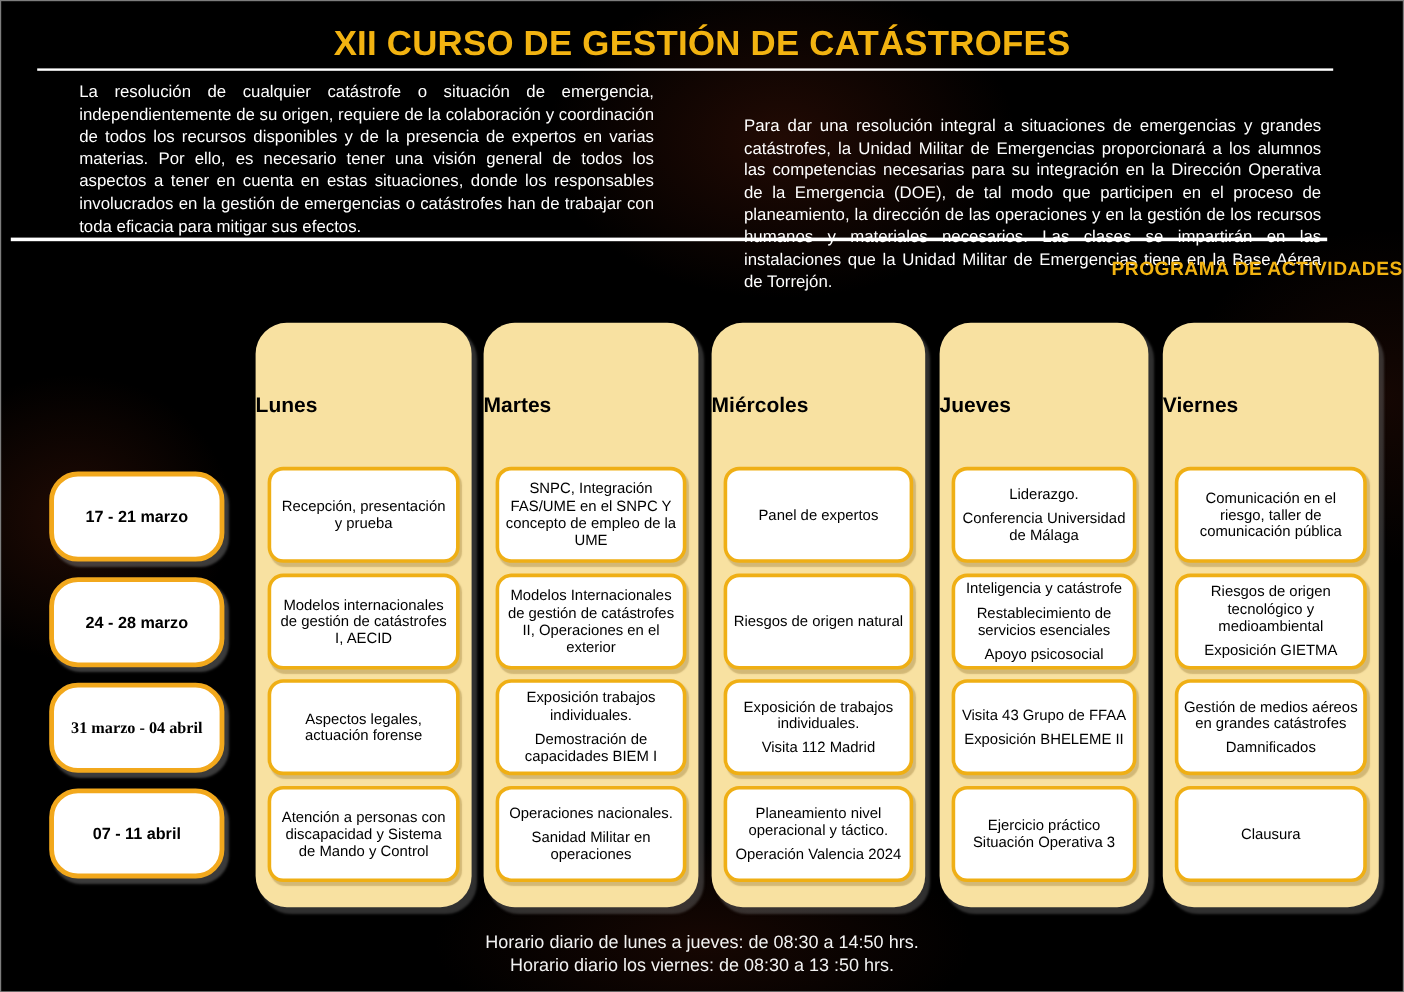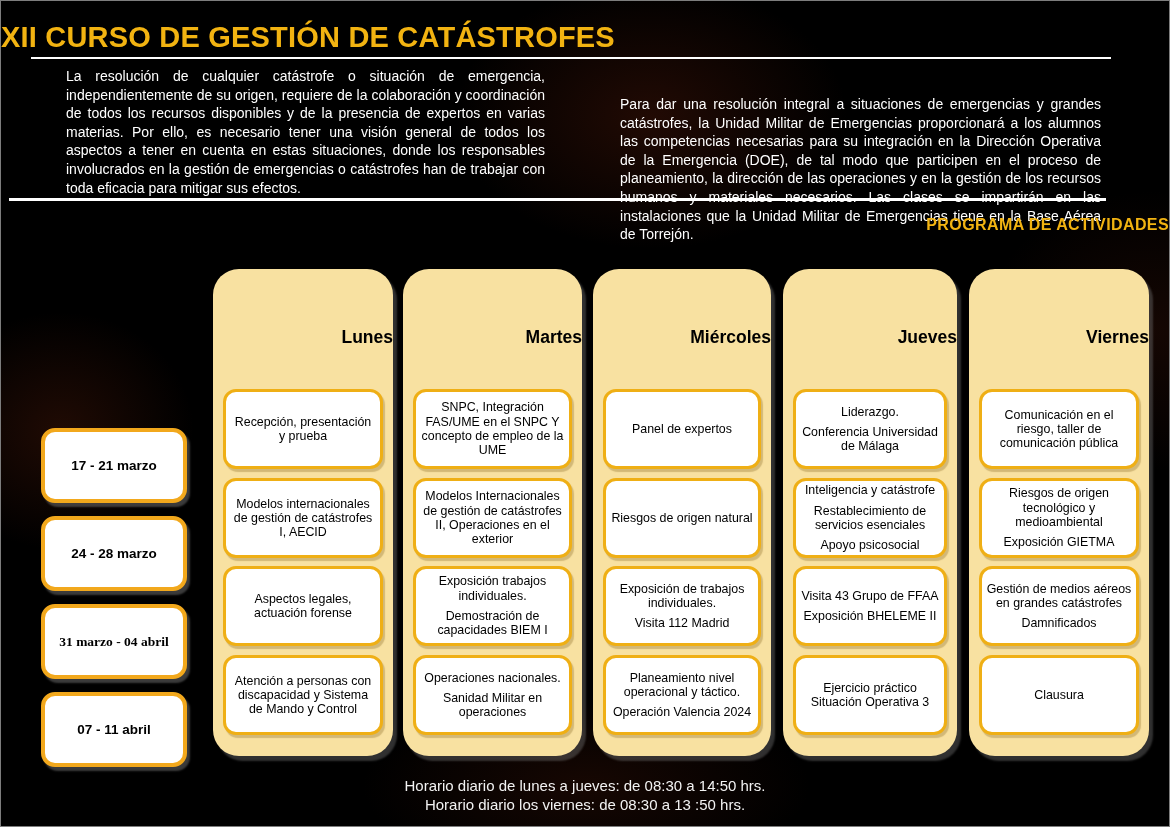--- a/index.html
+++ b/index.html
@@ -16,21 +16,21 @@
       radial-gradient(ellipse 280px 190px at 650px 115px, rgba(105,32,12,0.32), transparent 70%),
       radial-gradient(ellipse 190px 170px at 60px 430px, rgba(115,38,14,0.28), transparent 70%),
       radial-gradient(ellipse 240px 200px at 1150px 330px, rgba(95,30,12,0.22), transparent 70%),
       radial-gradient(ellipse 320px 130px at 585px 785px, rgba(90,28,10,0.25), transparent 70%),
       #000;
   }
 
   .title {
     position: absolute;
     top: 20px; left: 0; width: 100%;
-    text-align: left;
+    text-align: center;
     color: #F2B311;
     font-size: 29px;
     font-weight: bold;
     letter-spacing: 0.2px;
   }
   .title-rule {
     position: absolute;
     top: 56px; left: 30px; width: 1080px; height: 2px;
     background: #ffffff;
   }
@@ -67,48 +67,47 @@
     letter-spacing: 0.4px;
   }
 
   .week-label {
     position: absolute;
     left: 40px;
     width: 146px;
     height: 75px;
     background: #ffffff;
     border: 4px solid #F2A81C;
-    border-radius: 14px;
+    border-radius: 24px;
     box-shadow: 3px 4px 2px rgba(130,130,130,0.45);
     display: flex;
     align-items: center;
     justify-content: center;
     color: #000;
     font-weight: bold;
     font-size: 13.5px;
     white-space: nowrap;
-    margin-top: 35px;
   }
   .wl-1 { top: 392px; }
   .wl-2 { top: 480px; }
   .wl-3 { top: 568px; font-family: Liberation Serif, serif; }
   .wl-4 { top: 656px; }
 
   .day-column {
     position: absolute;
     top: 268px;
     height: 487px;
     background: #F8E1A1;
     border-radius: 26px;
     box-shadow: 4px 5px 2px rgba(120,120,120,0.4);
   }
   .day-header {
     position: absolute;
     top: 58px; left: 0; width: 100%;
-    text-align: right;
+    text-align: left;
     color: #000;
     font-weight: bold;
     font-size: 17.5px;
   }
   .cell {
     position: absolute;
     left: 10px; right: 10px;
     height: 80px;
     background: #ffffff;
     border: 3.5px solid #EFAF15;

